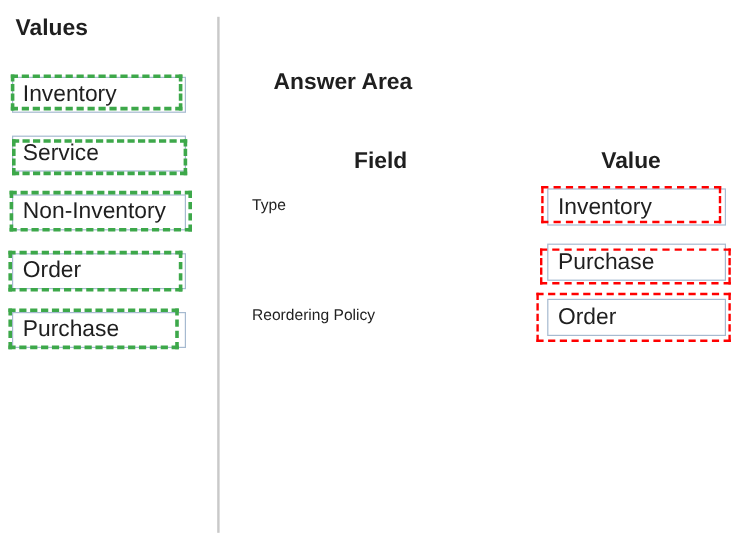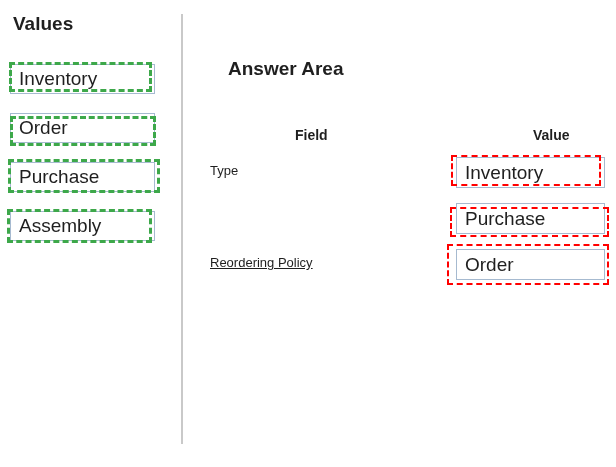--- a/index.html
+++ b/index.html
@@ -56,32 +56,32 @@
   .chip:nth-child(8)::after{inset:-3px 4px -5px -9px;}
 
   .divider{
     position:absolute;left:181px;top:14px;
     width:2px;height:430px;background:var(--divider);
   }
 
   
   .col-header{
     position:absolute;top:124px;
-    font-size:14px;font-weight:bold;line-height:22px;white-space:nowrap;
+    font-size:19px;font-weight:bold;line-height:22px;white-space:nowrap;
   }
   #field-header{left:295px;}
-  #value-header{left:533px;text-align:center;}
+  #value-header{left:501px;text-align:center;}
 
   .row-label{
     position:absolute;left:210px;
     font-size:13px;line-height:24px;white-space:nowrap;
   }
   #row-label-0{top:159px;}
   #row-label-1{top:206px;}
-  #row-label-2{top:251px;text-decoration:underline;}
+  #row-label-2{top:251px;}
 
   .dropzone{
     position:absolute;left:456px;
     width:149px;height:31px;box-sizing:border-box;
     border:1.5px solid var(--boxborder);
     background:#fff;
     display:flex;align-items:center;
     padding-left:8px;
     font-size:19px;
   }
@@ -101,27 +101,30 @@
 
 <div class="stage">
 
   <div class="panel-title" id="values-title">Values</div>
 
   <div class="chips">
     <div class="chip">
       <span>Inventory</span>
     </div>
     <div class="chip">
+      <span>Service</span>
+    </div>
+    <div class="chip">
+      <span>Non-Inventory</span>
+    </div>
+    <div class="chip">
       <span>Order</span>
     </div>
     <div class="chip">
       <span>Purchase</span>
-    </div>
-    <div class="chip">
-      <span>Assembly</span>
     </div>
   </div>
 
   <div class="divider"></div>
 
   <div class="panel-title" id="answer-title">Answer Area</div>
 
   <div class="col-header" id="field-header">Field</div>
 
   <div class="col-header" id="value-header">Value</div>

